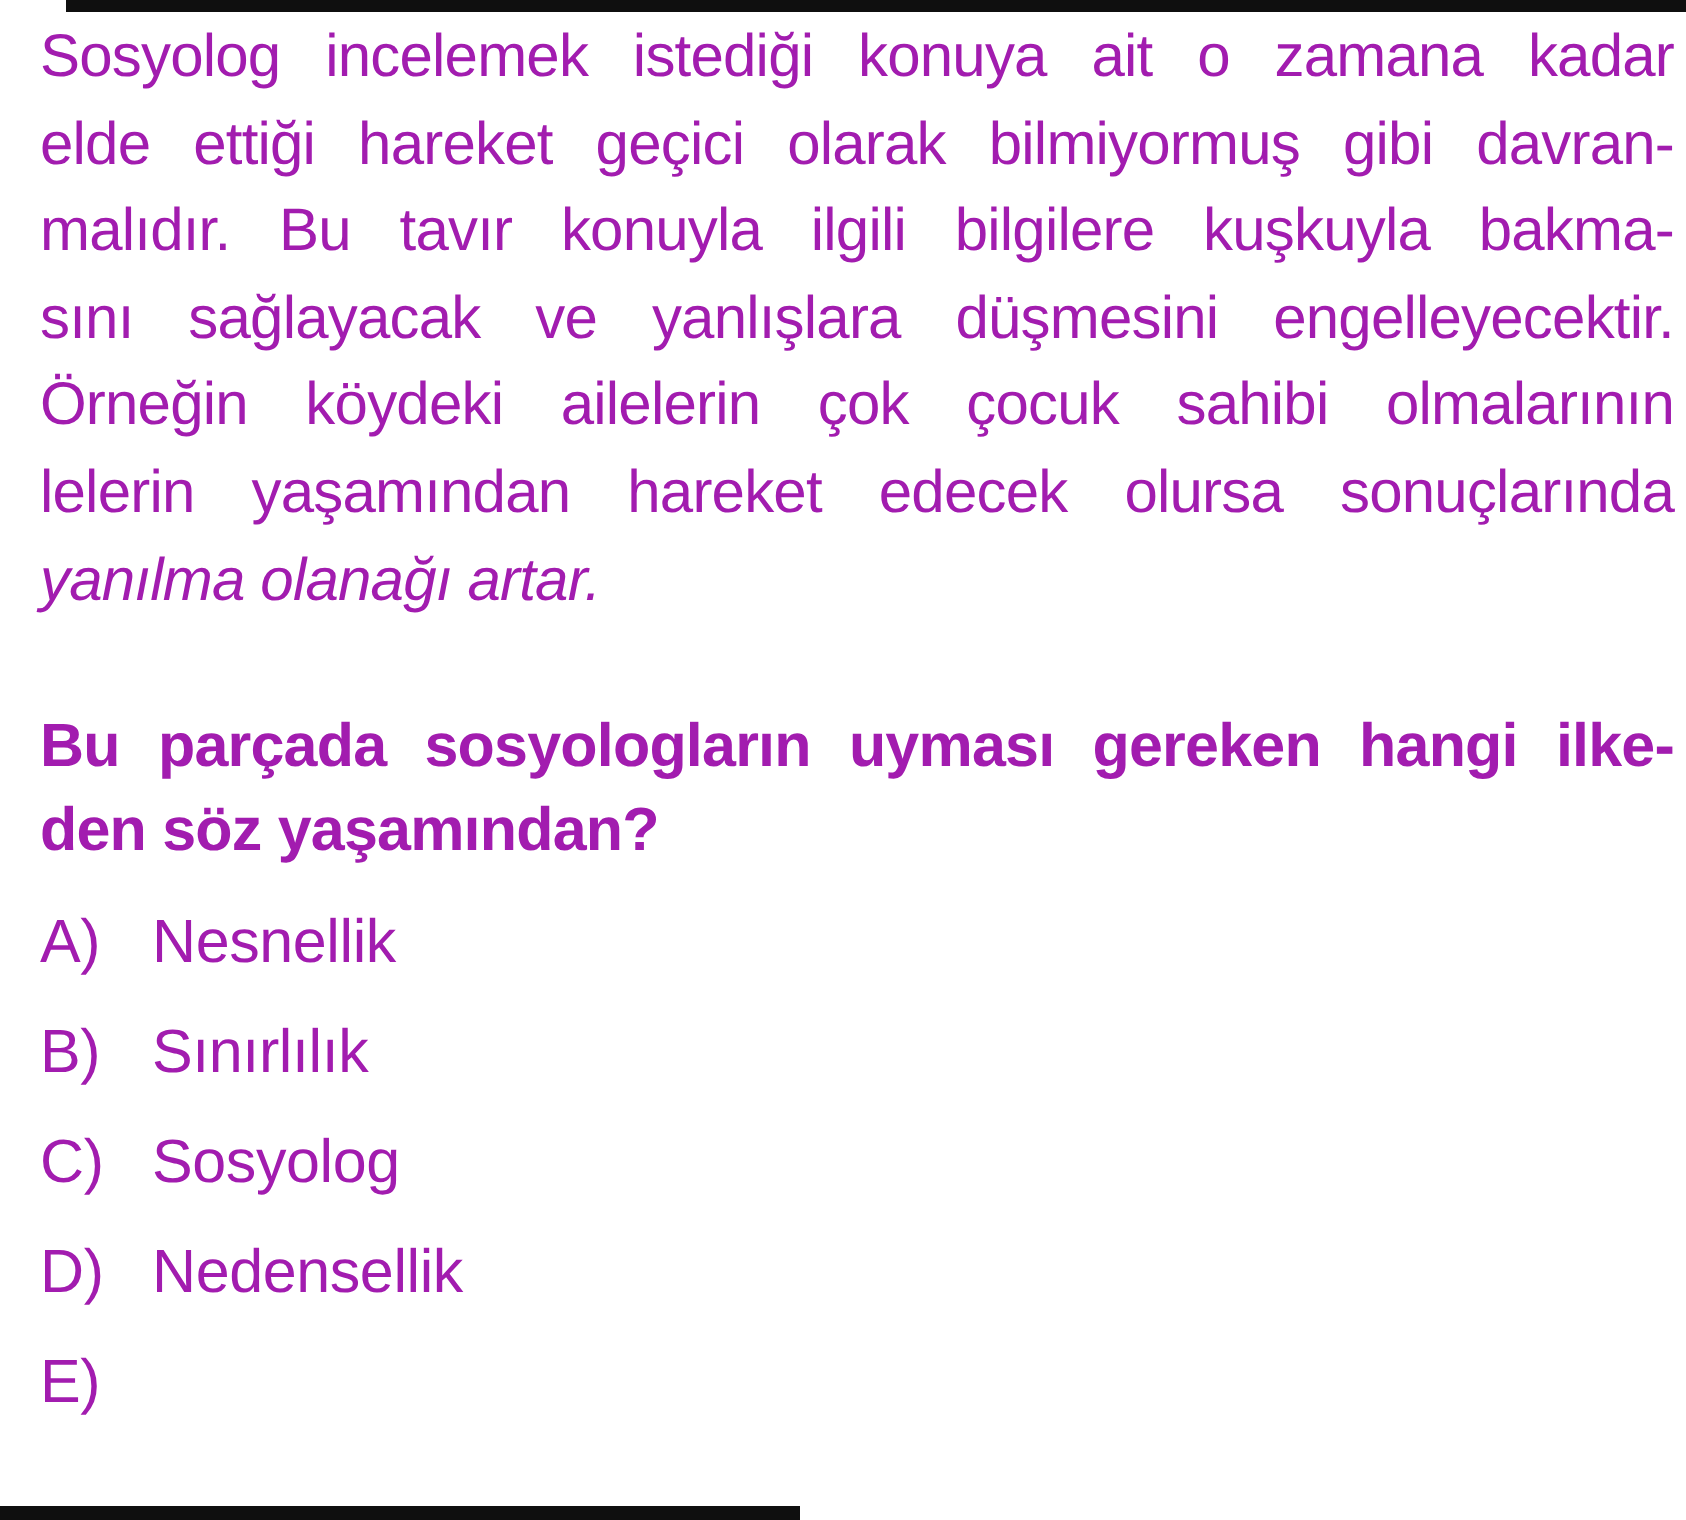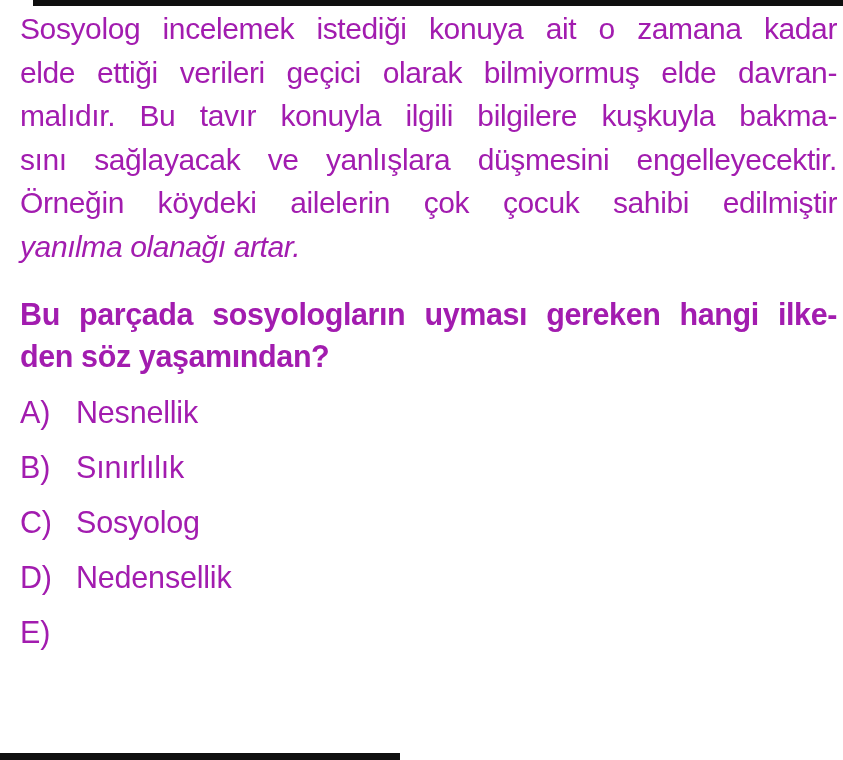--- a/index.html
+++ b/index.html
@@ -31,21 +31,21 @@
     white-space: nowrap;
     text-align: justify;
     text-align-last: justify;
   }
   .passage .line.last-line {
     text-align-last: left;
     font-style: italic;
   }
 
   .stem {
-    margin-top: 24px;
+    margin-top: 40px;
     font-weight: bold;
   }
   .stem .line {
     font-size: 30.5px;
     line-height: 42px;
     letter-spacing: -0.4px;
     white-space: nowrap;
     text-align: justify;
     text-align-last: justify;
   }
@@ -74,24 +74,25 @@
 <body>
 
 <div class="sheet">
 
   <div class="crop-bar top"></div>
 
   <div class="content">
 
     <div class="passage">
       <div class="line">Sosyolog incelemek istediği konuya ait o zamana kadar</div>
-      <div class="line">elde ettiği verileri geçici olarak bilmiyormuş elde davran-</div>
+      <div class="line">elde ettiği hareket geçici olarak bilmiyormuş gibi davran-</div>
       <div class="line">malıdır. Bu tavır konuyla ilgili bilgilere kuşkuyla bakma-</div>
       <div class="line">sını sağlayacak ve yanlışlara düşmesini engelleyecektir.</div>
-      <div class="line">Örneğin köydeki ailelerin çok çocuk sahibi edilmiştir</div>
+      <div class="line">Örneğin köydeki ailelerin çok çocuk sahibi olmalarının</div>
+      <div class="line">lelerin yaşamından hareket edecek olursa sonuçlarında</div>
       <div class="line last-line">yanılma olanağı artar.</div>
     </div>
 
     <div class="stem">
       <div class="line">Bu parçada sosyologların uyması gereken hangi ilke-</div>
       <div class="line last-line">den söz yaşamından?</div>
     </div>
 
     <div class="options">
 

